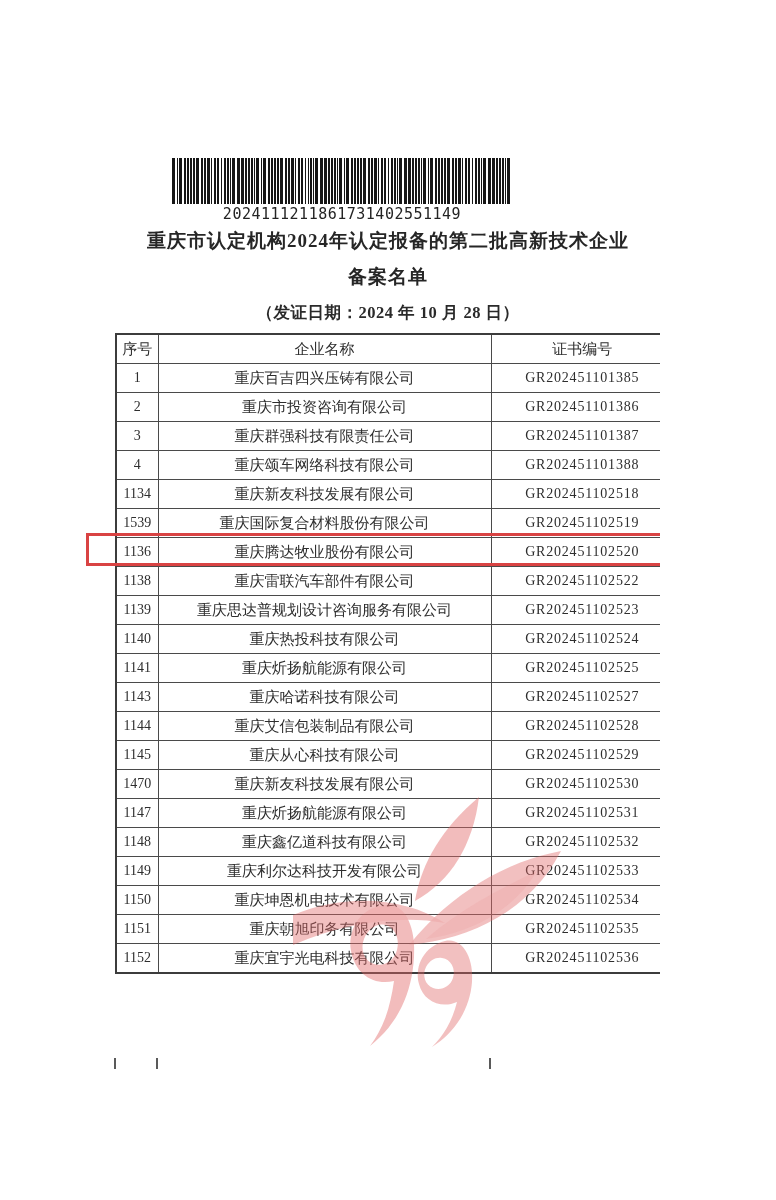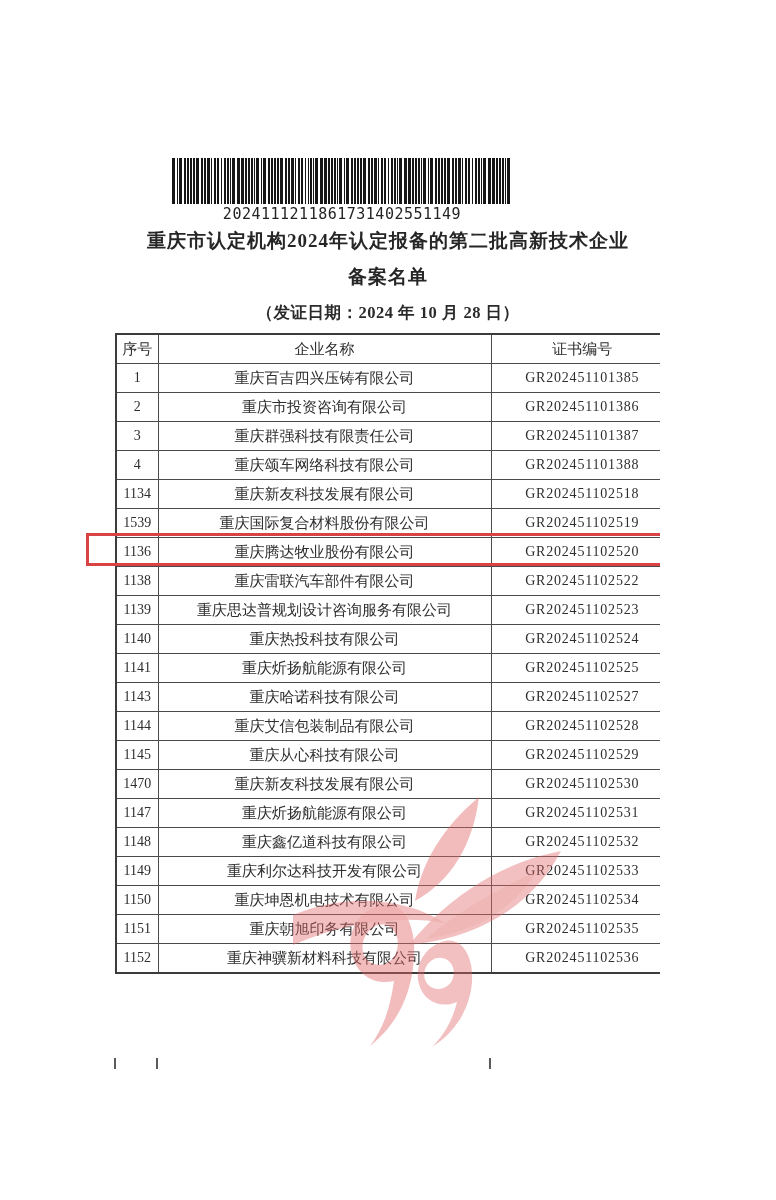--- a/index.html
+++ b/index.html
@@ -274,21 +274,21 @@
           <td>重庆坤恩机电技术有限公司</td>
           <td class="cert">GR202451102534</td>
         </tr>
         <tr>
           <td class="serial">1151</td>
           <td>重庆朝旭印务有限公司</td>
           <td class="cert">GR202451102535</td>
         </tr>
         <tr>
           <td class="serial">1152</td>
-          <td>重庆神骥新材料科技有限公司</td>
+          <td>重庆宜宇光电科技有限公司</td>
           <td class="cert">GR202451102536</td>
         </tr>
       </tbody>
   </table>
 
   <div class="stub" id="stub-1"></div>
   <div class="stub" id="stub-2"></div>
   <div class="stub" id="stub-3"></div>
   <div class="stub" id="stub-4"></div>
 

